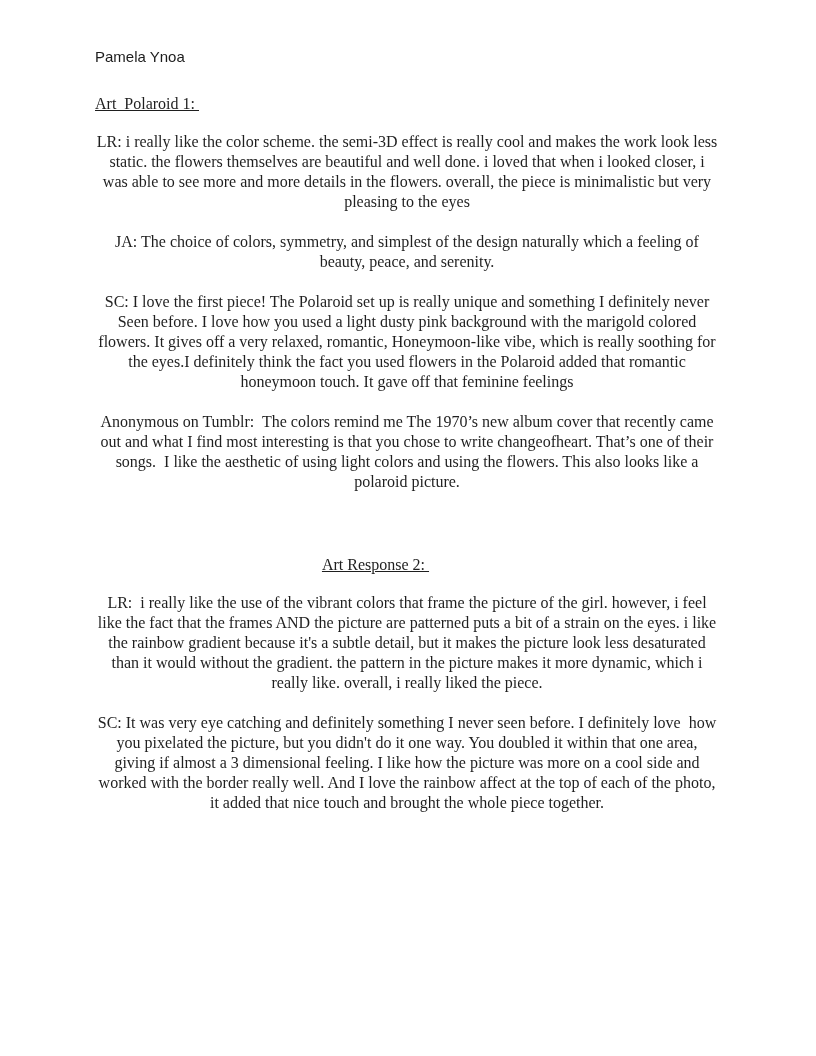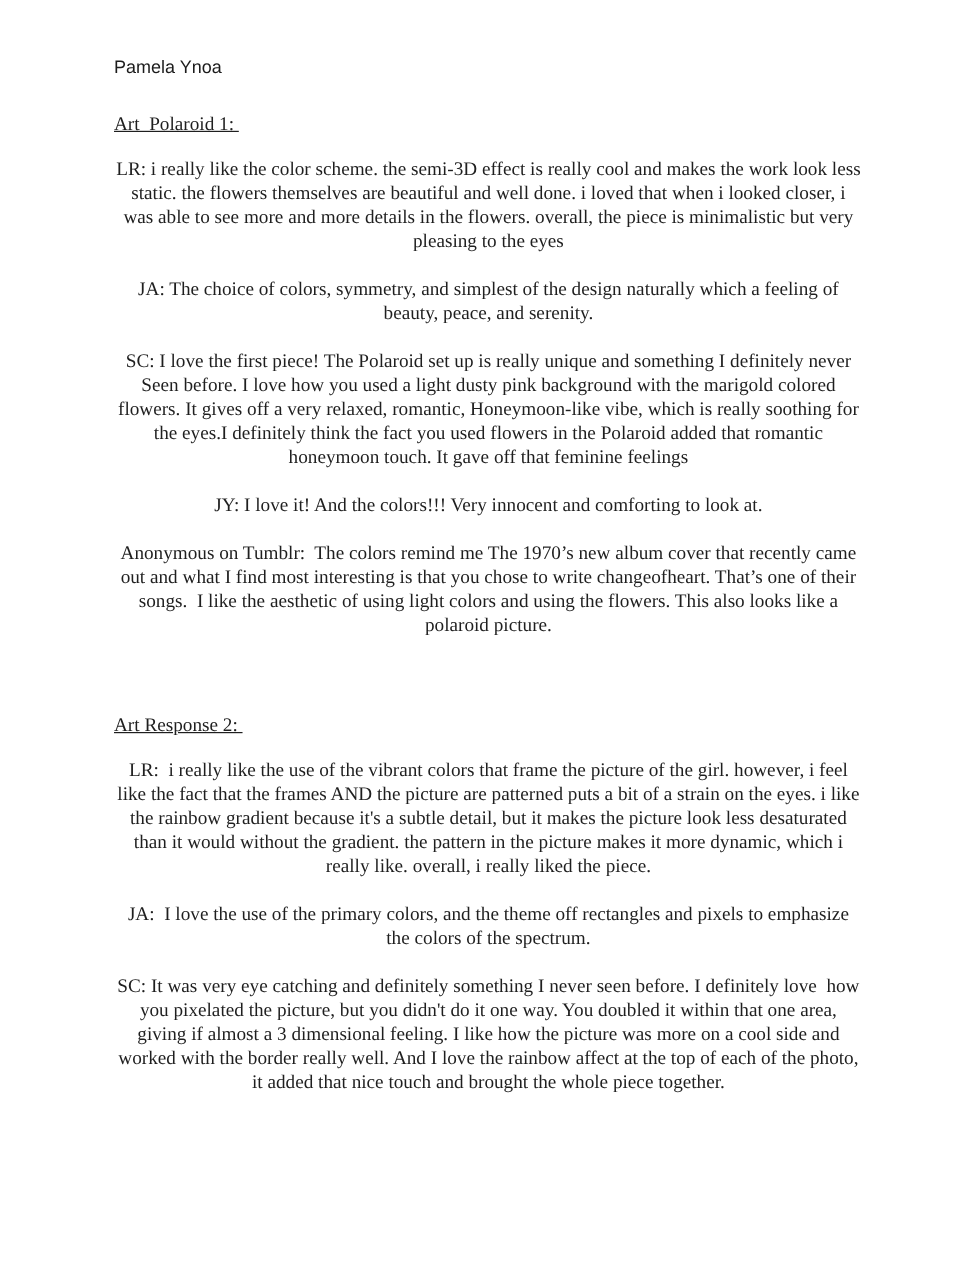--- a/index.html
+++ b/index.html
@@ -28,20 +28,21 @@
   .heading {
     font-family: "Liberation Serif", serif;
     font-size: 16px;
     line-height: 20px;
     text-decoration: underline;
     margin: 0 0 18px 0;
     white-space: pre-wrap;
   }
   .heading--later {
     margin-top: 63px;
+    text-align: center;
   }
   .para {
     font-family: "Liberation Serif", serif;
     font-size: 16px;
     line-height: 20px;
     margin: 0 16px 20px 0;
     white-space: pre-wrap;
     width: 624px;
     text-align: center;
   }
@@ -54,25 +55,23 @@
   <div class="author">Pamela Ynoa</div>
 
   <div class="heading">Art  Polaroid 1: </div>
 
   <p class="para">LR: i really like the color scheme. the semi-3D effect is really cool and makes the work look less static. the flowers themselves are beautiful and well done. i loved that when i looked closer, i was able to see more and more details in the flowers. overall, the piece is minimalistic but very pleasing to the eyes</p>
 
   <p class="para">JA: The choice of colors, symmetry, and simplest of the design naturally which a feeling of beauty, peace, and serenity.</p>
 
   <p class="para">SC: I love the first piece! The Polaroid set up is really unique and something I definitely never Seen before. I love how you used a light dusty pink background with the marigold colored flowers. It gives off a very relaxed, romantic, Honeymoon-like vibe, which is really soothing for the eyes.I definitely think the fact you used flowers in the Polaroid added that romantic honeymoon touch. It gave off that feminine feelings</p>
 
-  <p class="para">JY: I love it! And the colors!!! Very innocent and comforting to look at.</p>
 
   <p class="para">Anonymous on Tumblr:  The colors remind me The 1970’s new album cover that recently came out and what I find most interesting is that you chose to write changeofheart. That’s one of their songs.  I like the aesthetic of using light colors and using the flowers. This also looks like a polaroid picture.</p>
 
   <div class="heading heading--later">Art Response 2: </div>
 
   <p class="para">LR:  i really like the use of the vibrant colors that frame the picture of the girl. however, i feel like the fact that the frames AND the picture are patterned puts a bit of a strain on the eyes. i like the rainbow gradient because it's a subtle detail, but it makes the picture look less desaturated than it would without the gradient. the pattern in the picture makes it more dynamic, which i really like. overall, i really liked the piece.</p>
 
-  <p class="para">JA:  I love the use of the primary colors, and the theme off rectangles and pixels to emphasize the colors of the spectrum.</p>
 
   <p class="para">SC: It was very eye catching and definitely something I never seen before. I definitely love  how you pixelated the picture, but you didn't do it one way. You doubled it within that one area, giving if almost a 3 dimensional feeling. I like how the picture was more on a cool side and worked with the border really well. And I love the rainbow affect at the top of each of the photo, it added that nice touch and brought the whole piece together.</p>
 
 </div>
 
 </body></html>

